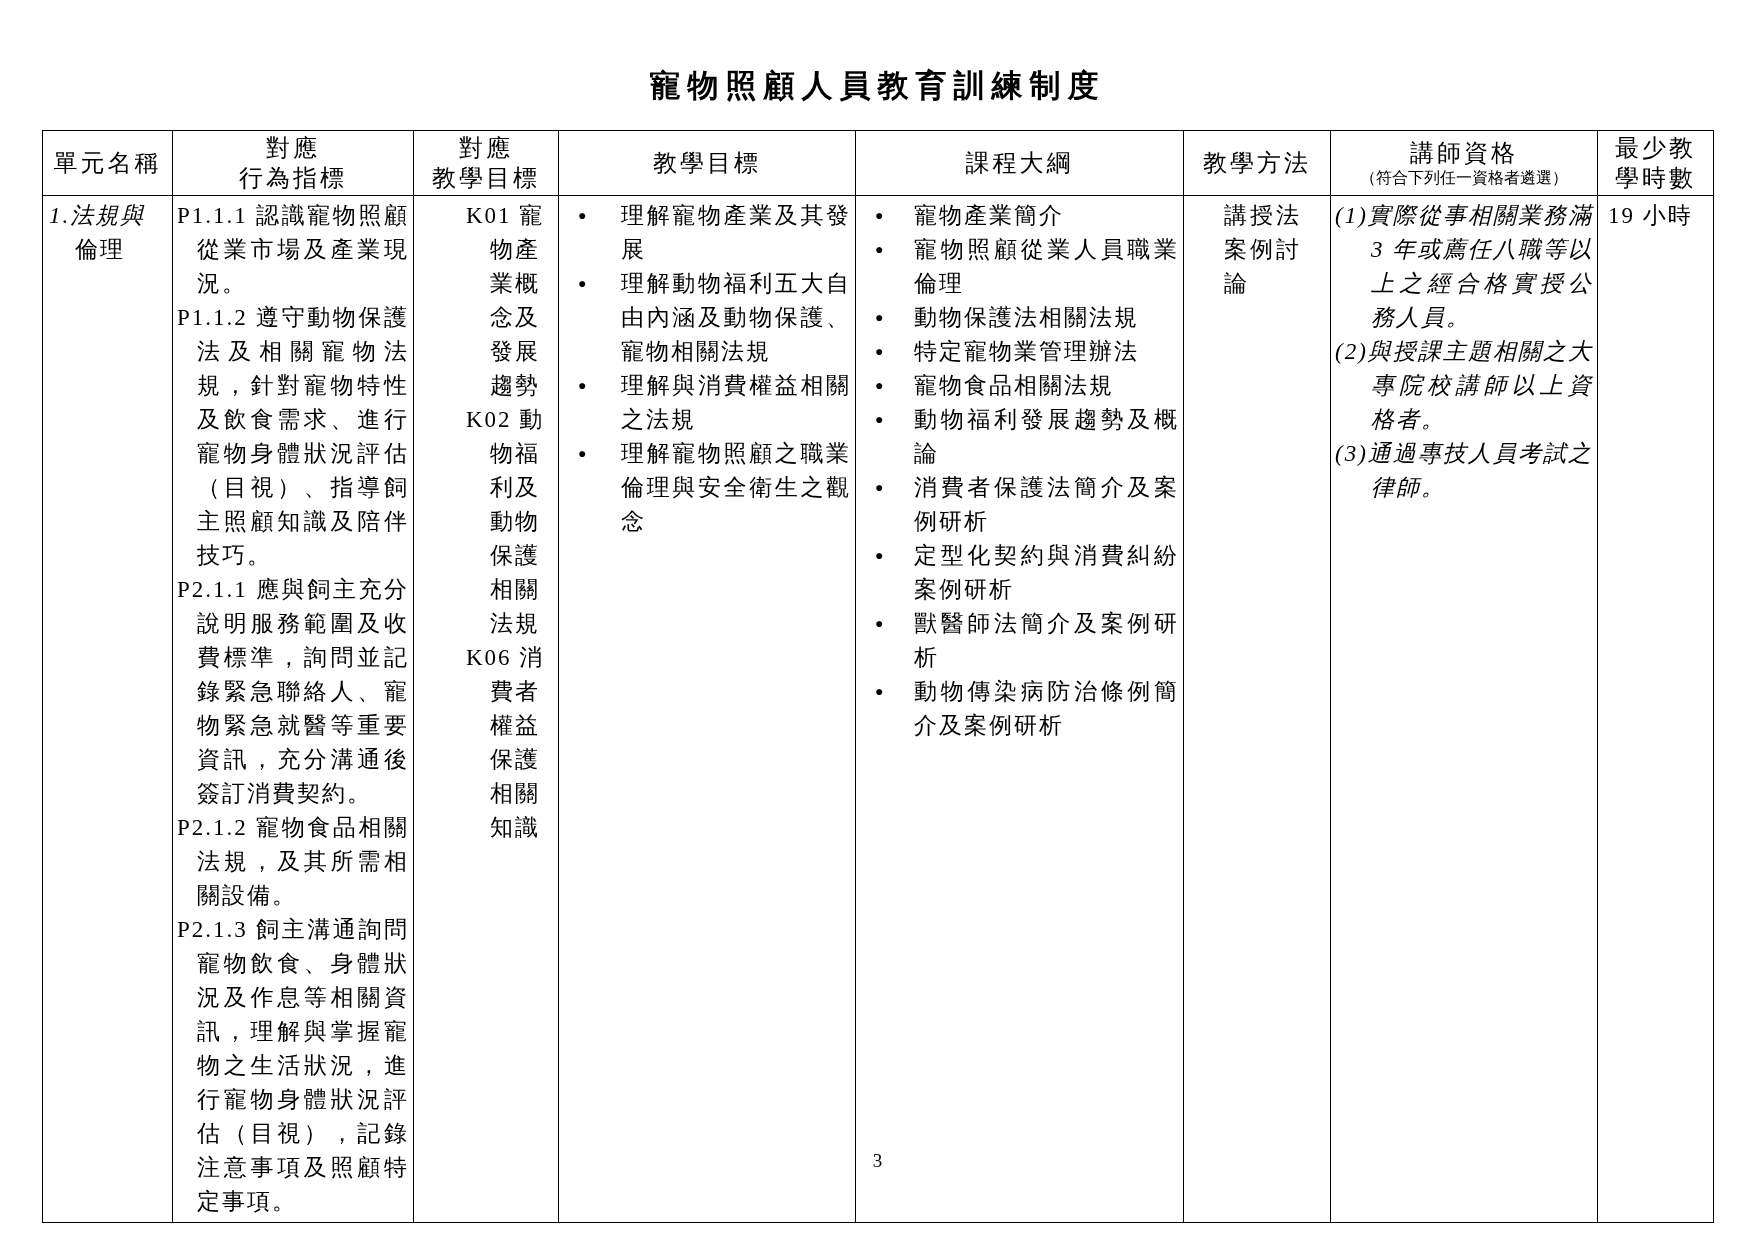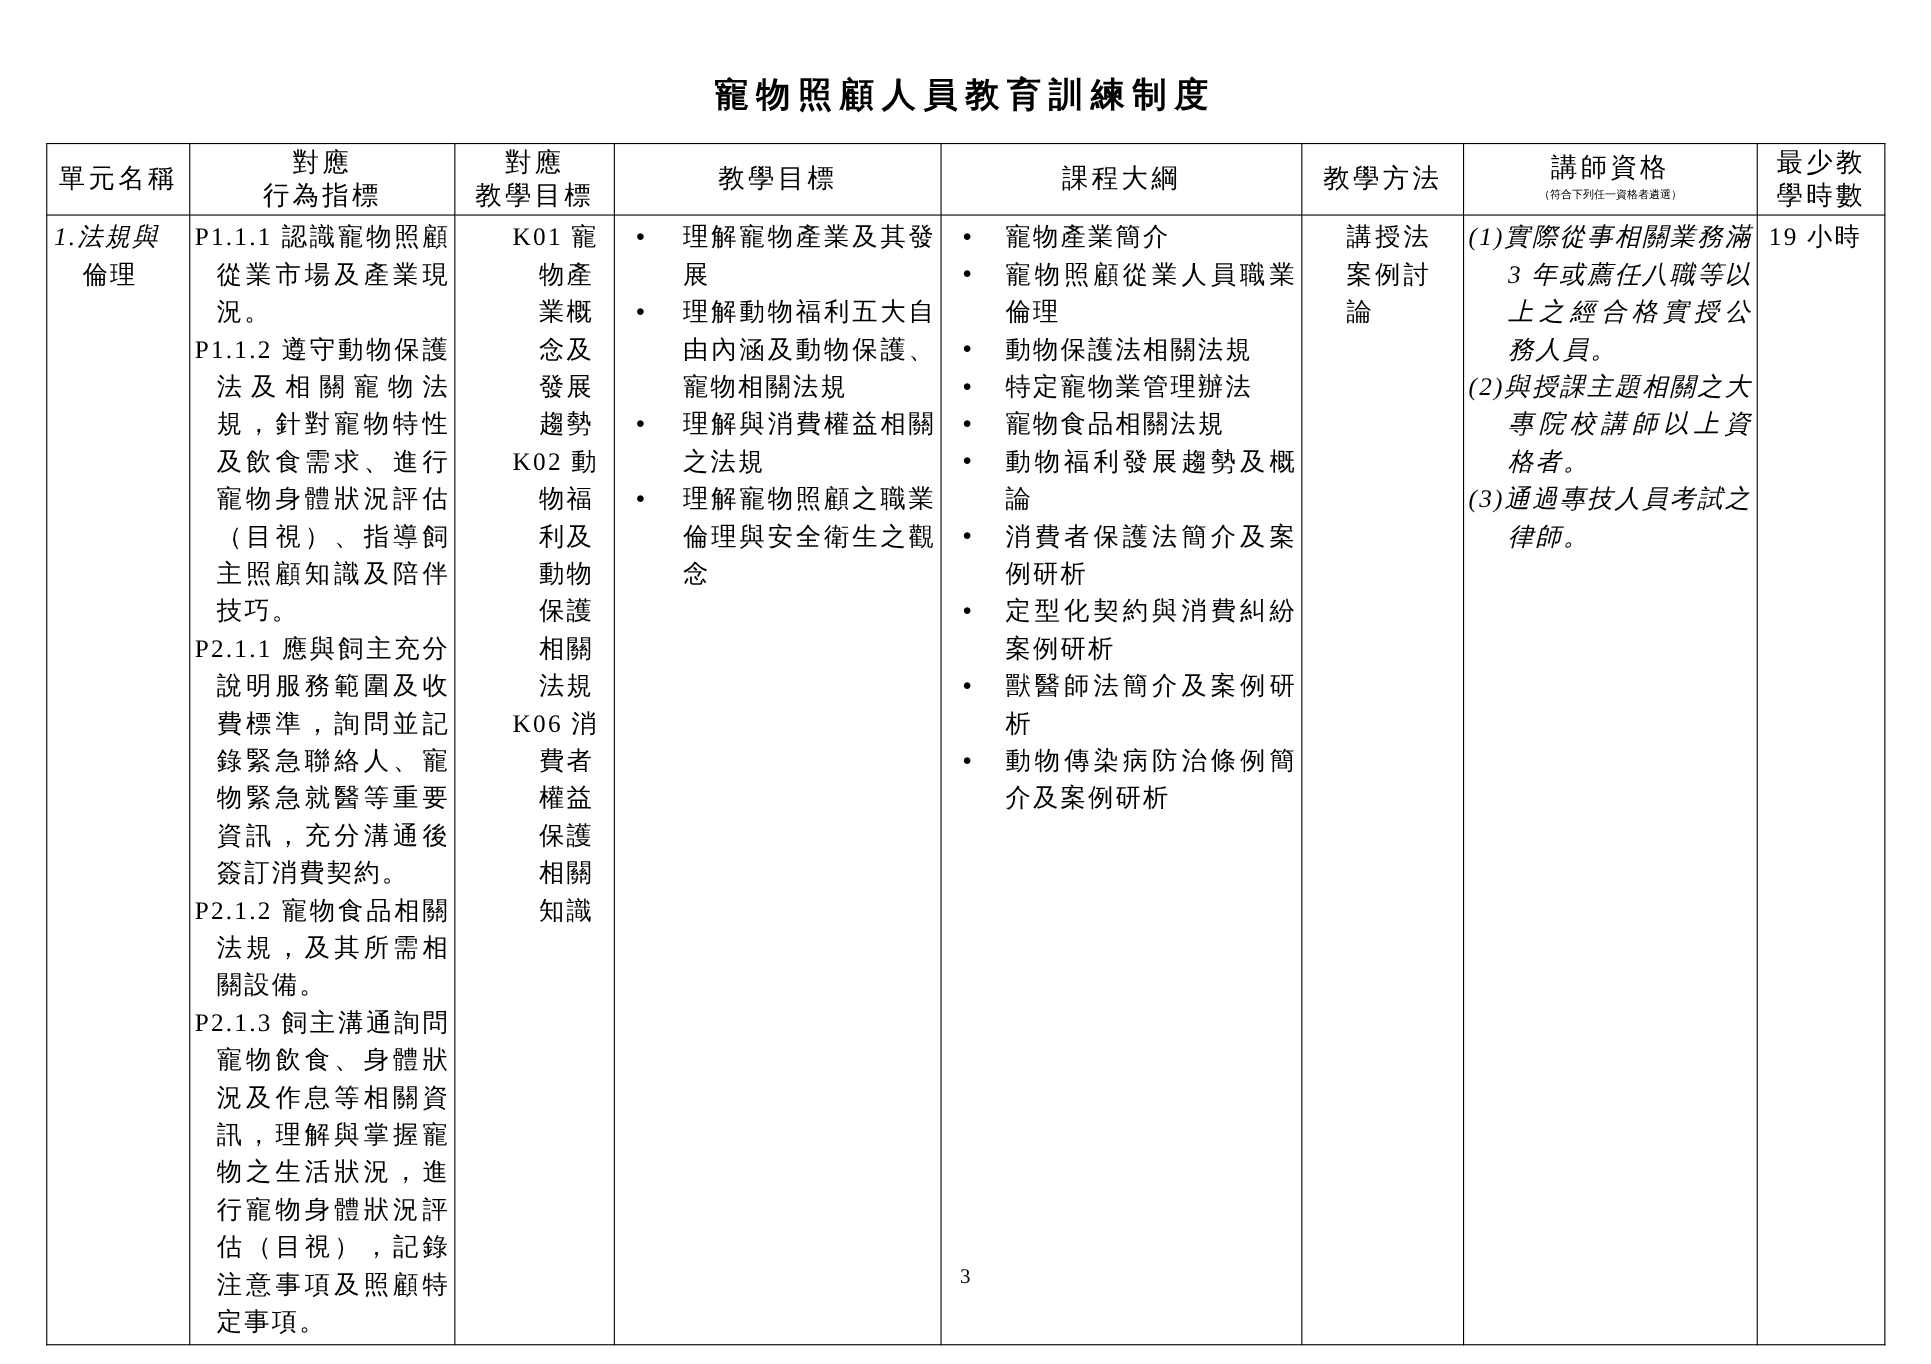--- a/index.html
+++ b/index.html
@@ -16,21 +16,21 @@
   table.grid {
     position:absolute; left:42px; top:130px; width:1671px;
     border-collapse:collapse; table-layout:fixed;
   }
   th, td { border:1px solid #000; background:#fff; }
   th {
     font-weight:normal; font-size:24px; text-align:center;
     vertical-align:middle; height:65px; letter-spacing:3px; line-height:30px;
     padding:2px 0;
   }
-  .th-sub { font-size:10px; letter-spacing:0; line-height:20px; }
+  .th-sub { font-size:16px; letter-spacing:0; line-height:20px; }
   td {
     vertical-align:top; font-size:23px; line-height:34px;
     letter-spacing:2px; padding:3px 4px;
   }
   .body-row td { height:918px; }
   .unit-l1 { padding-left:2px;font-style:italic; }
   .unit-l2 { padding-left:28px; }
   .p-hang  { padding-left:20px; text-indent:-20px; text-align:justify; }
   .k-hang  { padding-left:24px; text-indent:-24px;margin-left:48px; }
   .q-hang  { padding-left:36px; text-indent:-36px; text-align:justify;font-style:italic; }

